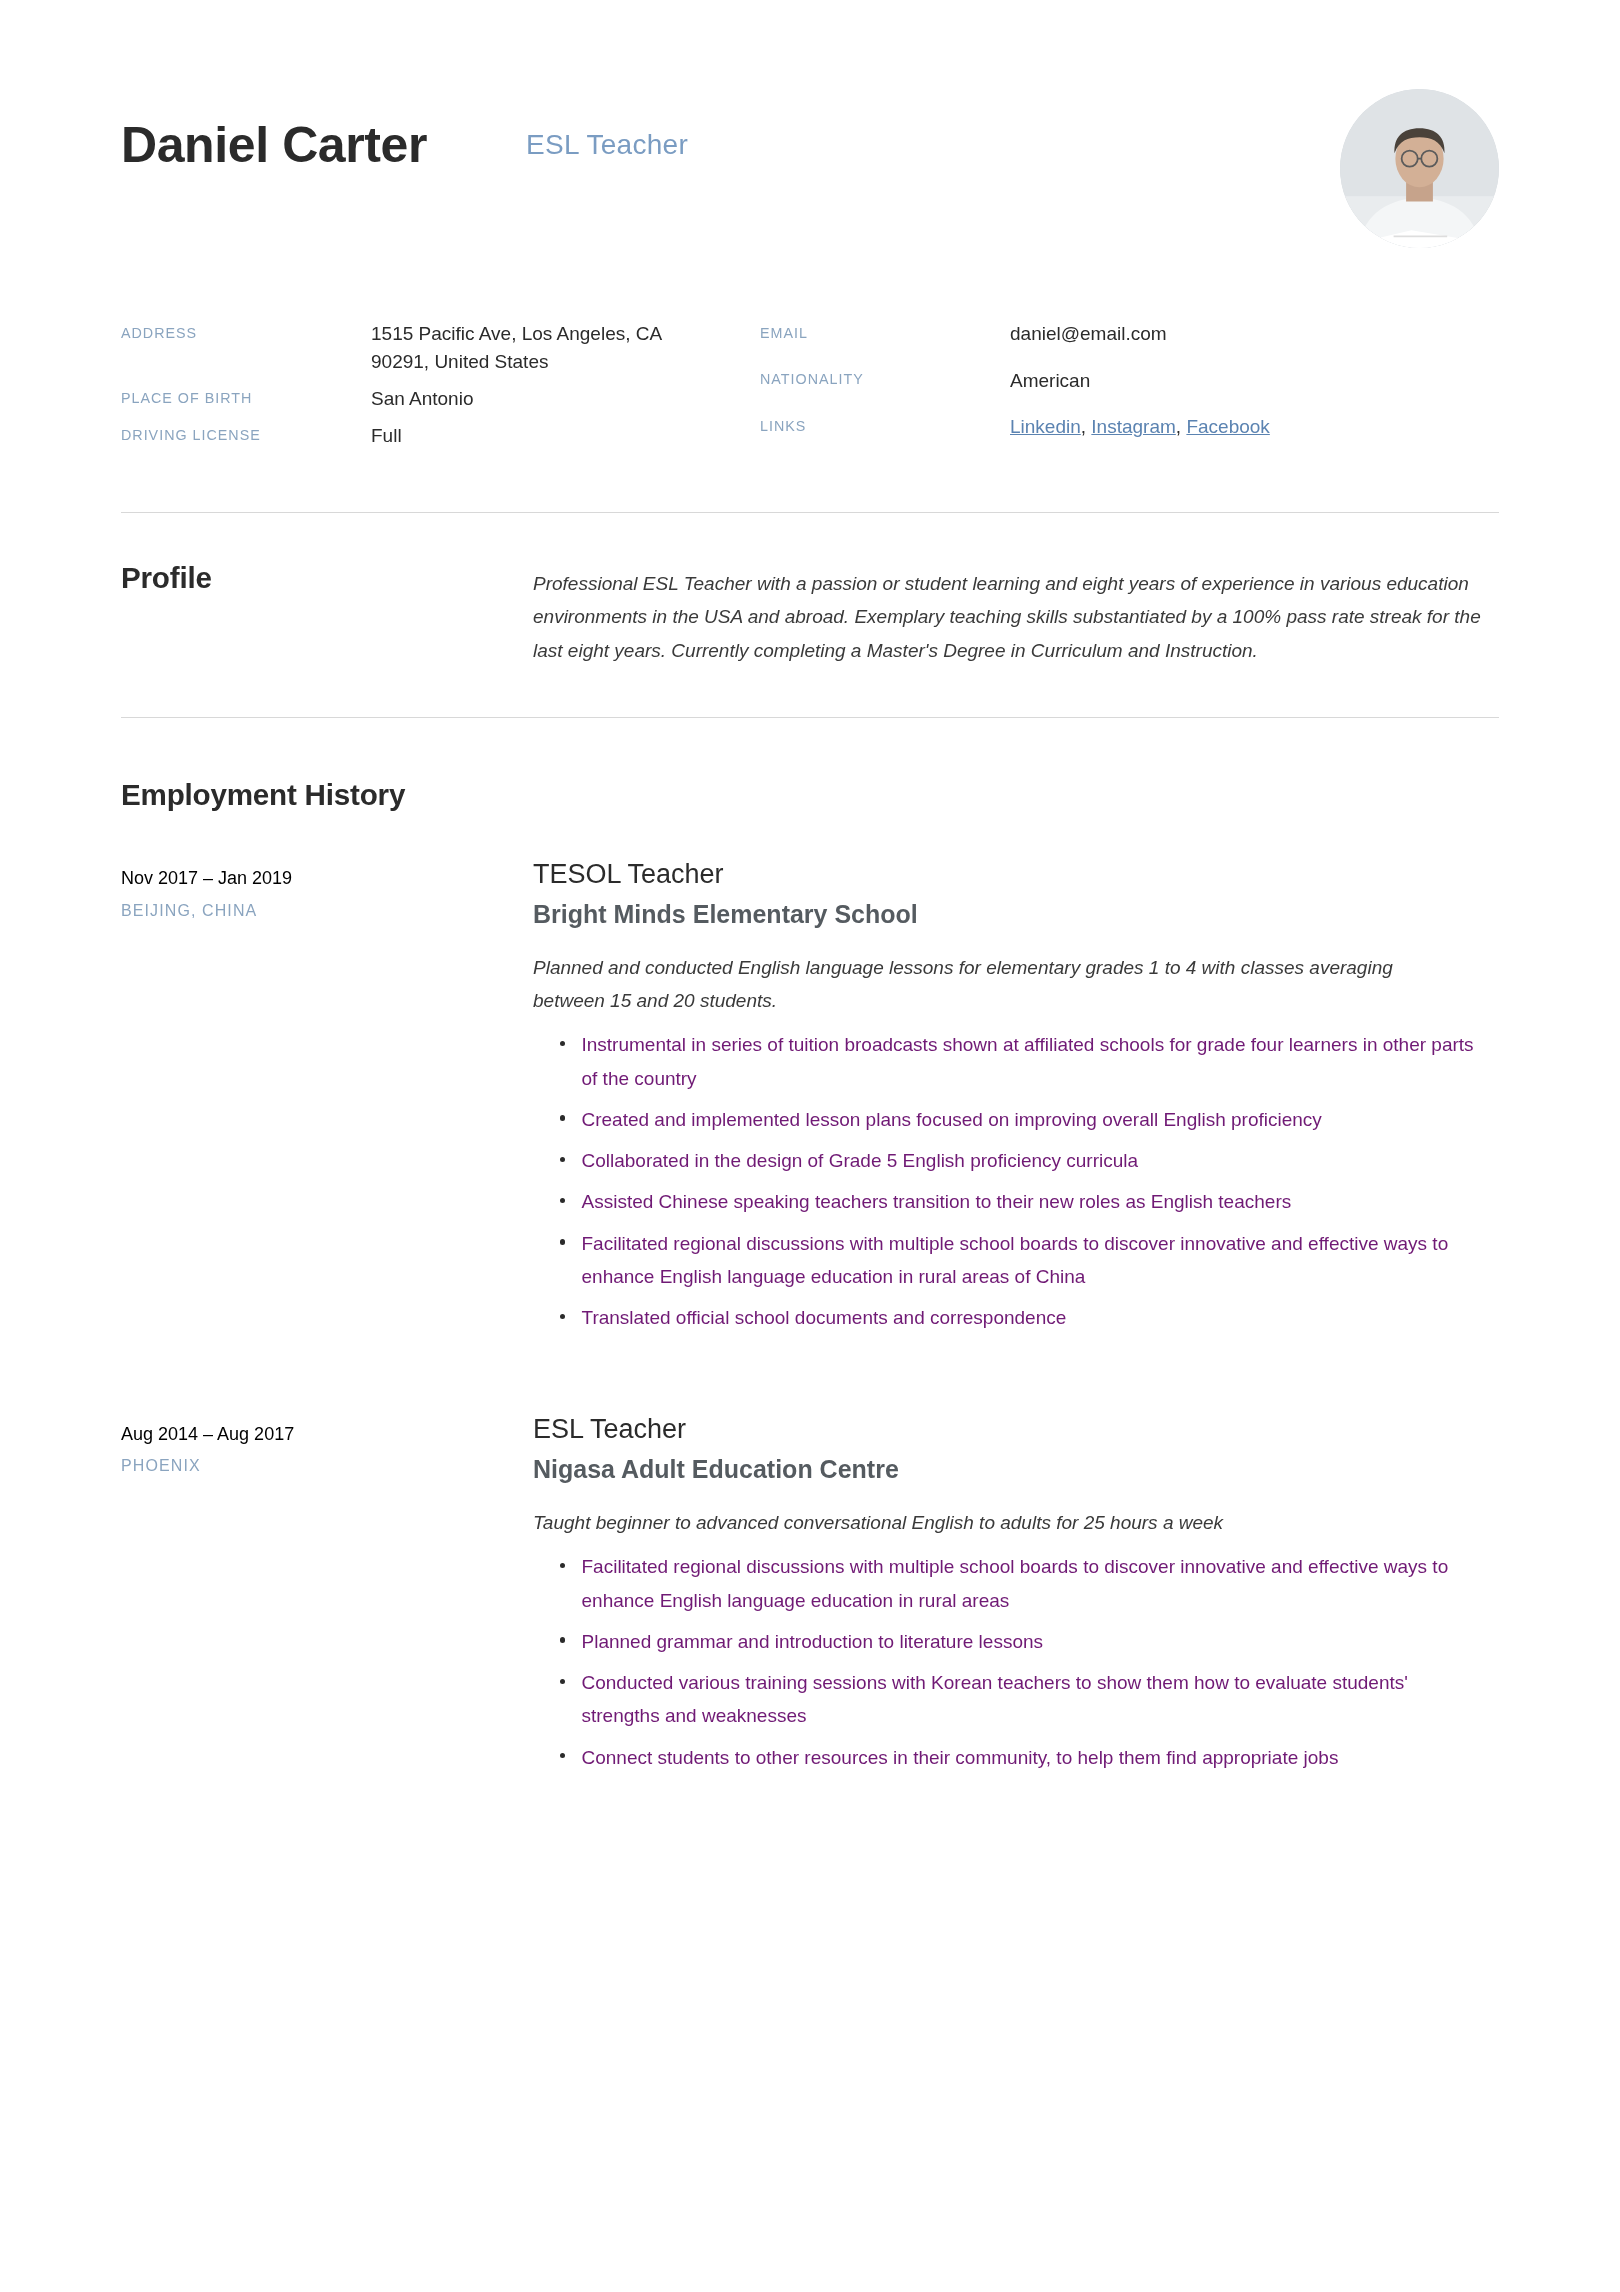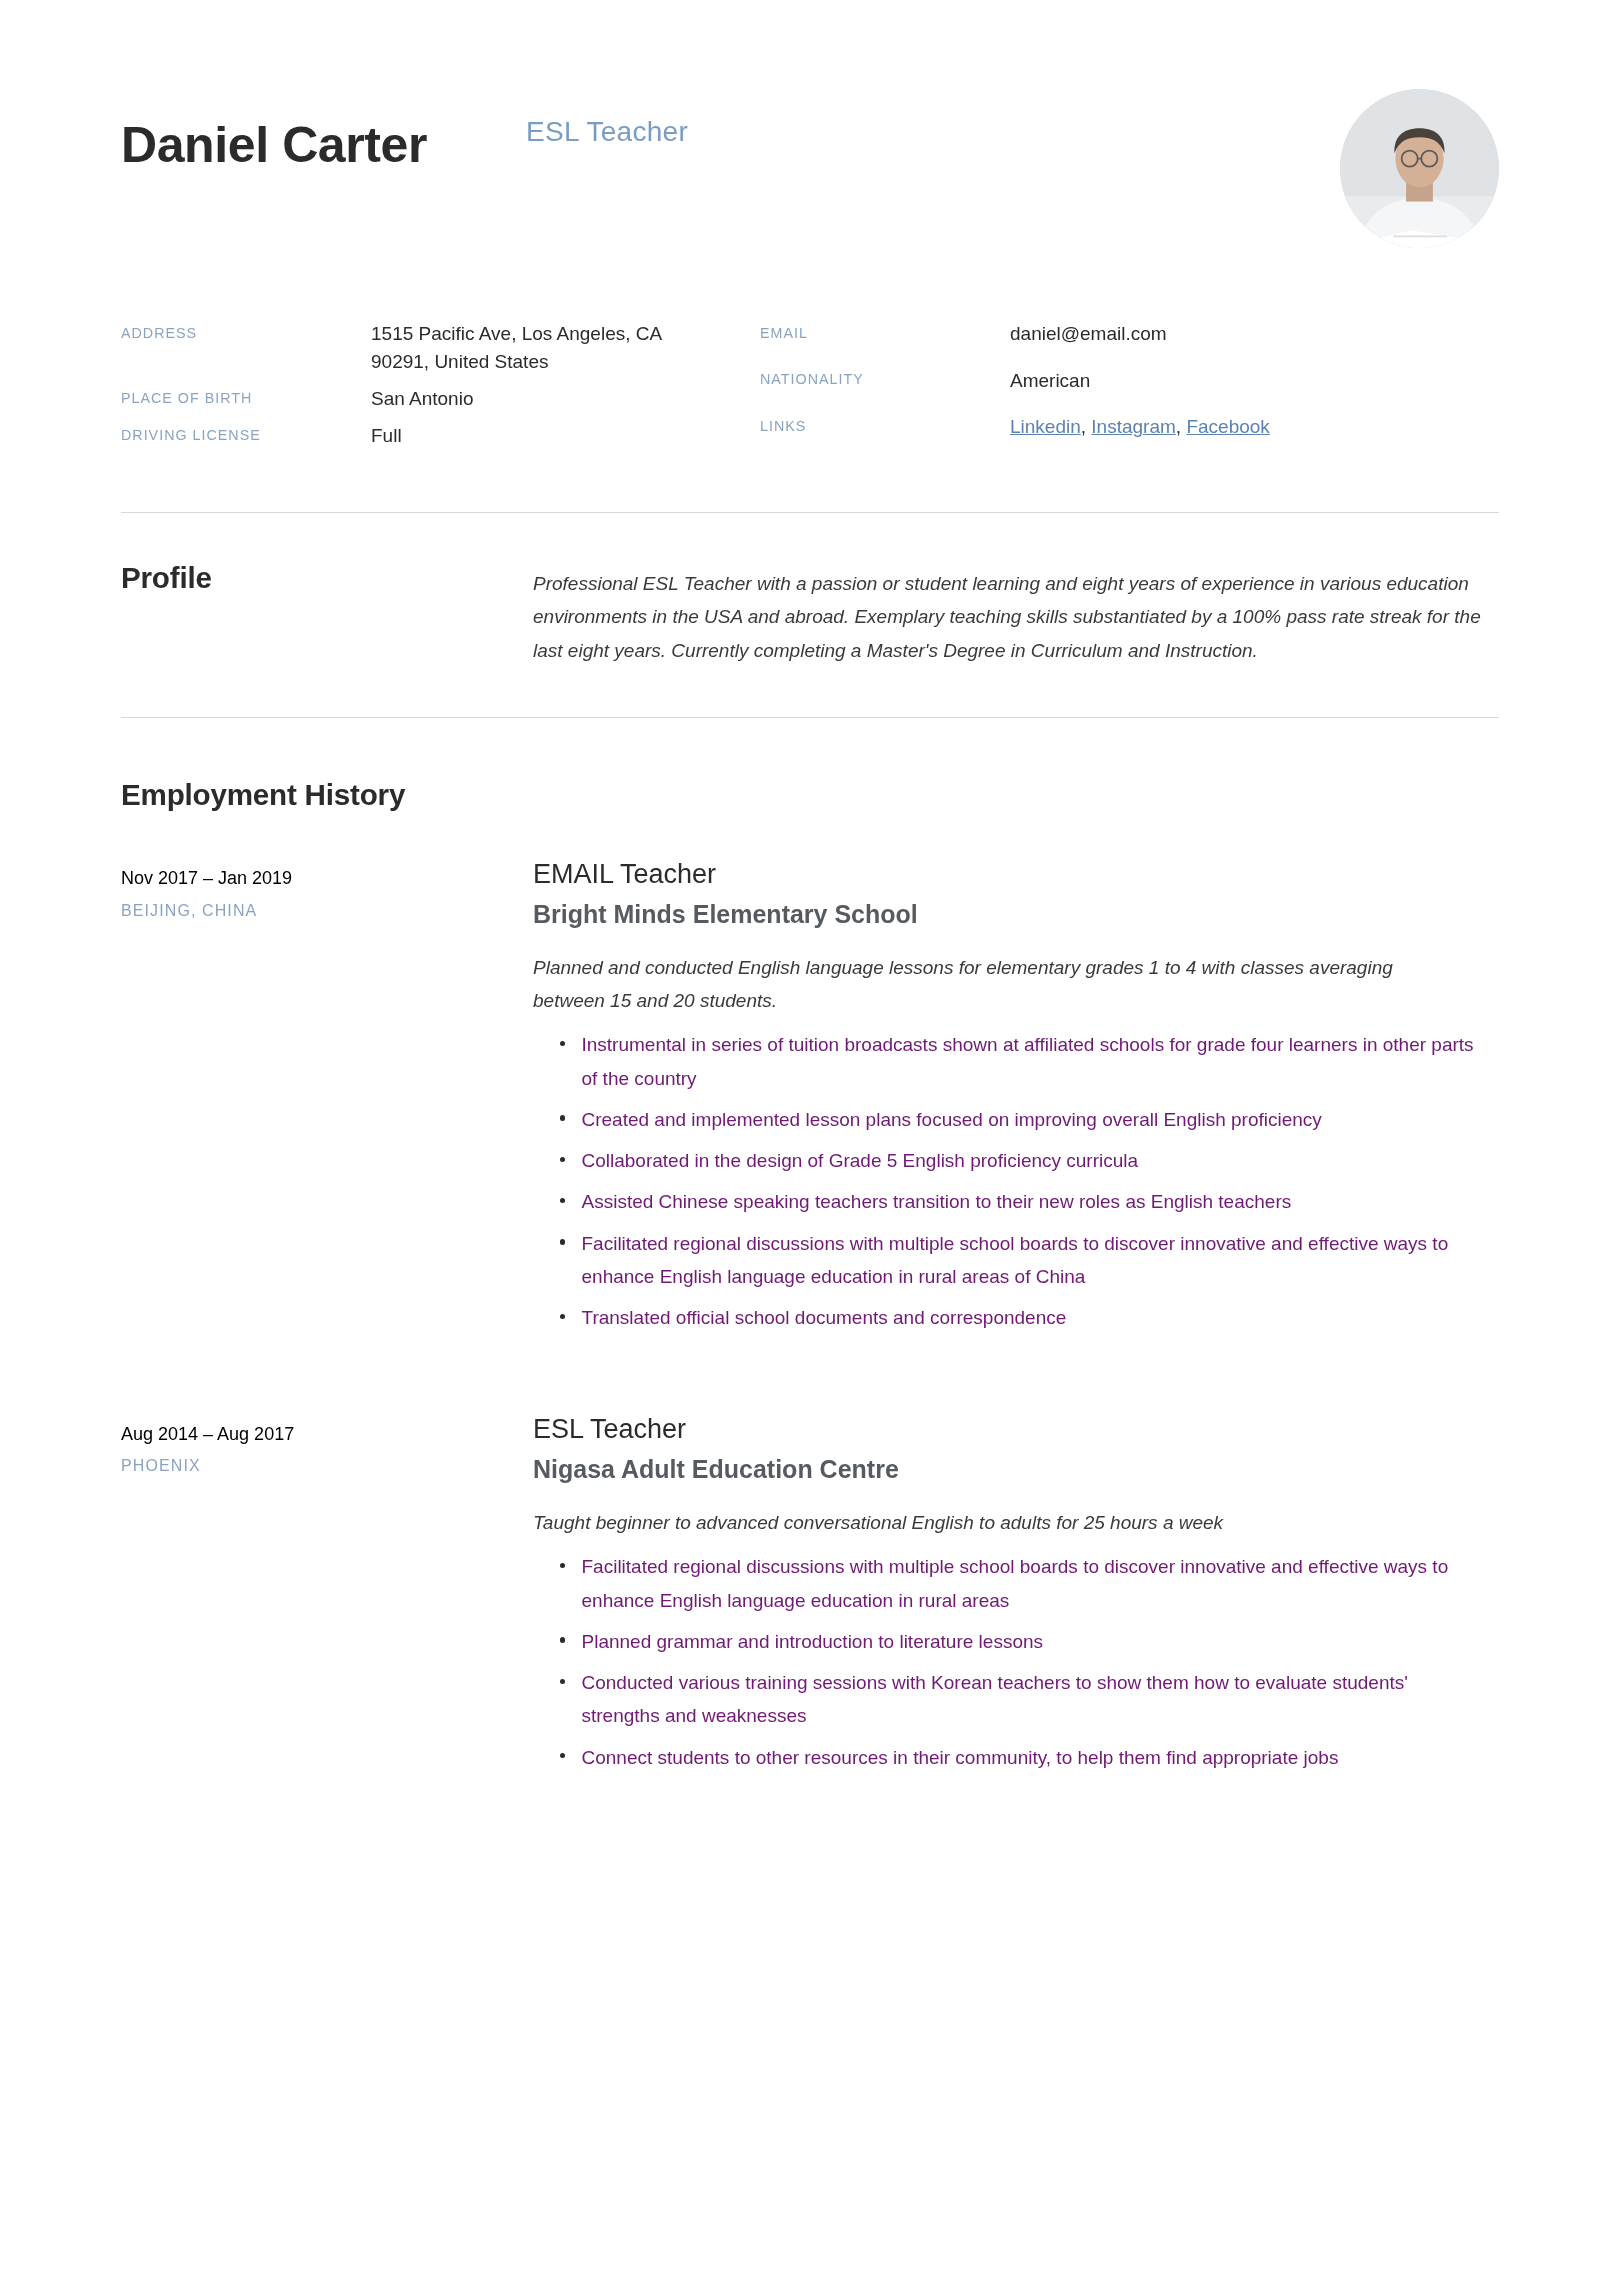--- a/index.html
+++ b/index.html
@@ -25,21 +25,21 @@
 
   
   .header {
     display: flex;
     align-items: flex-start;
     position: relative;
     min-height: 134px;
   }
   .name-block {
     display: flex;
-    align-items: flex-start;
+    align-items: center;
     flex: 1;
   }
   .full-name {
     font-size: 50px;
     font-weight: bold;
     letter-spacing: -0.4px;
     color: #2b2b2b;
     margin: 0;
     white-space: nowrap;
   }
@@ -295,21 +295,21 @@
     <div class="section-title">Employment History</div>
     <div class="section-body"></div>
   </div>
 
   <div class="job">
     <div class="job-meta">
       <div class="job-dates">Nov 2017 – Jan 2019</div>
       <div class="job-location">BEIJING, CHINA</div>
     </div>
     <div class="job-main">
-      <div class="job-role">EMAIL Teacher</div>
+      <div class="job-role">TESOL Teacher</div>
       <div class="job-company">Bright Minds Elementary School</div>
       <div class="job-summary">Planned and conducted English language lessons for elementary grades 1 to 4 with classes averaging between 15 and 20 students.</div>
       <ul class="bullets">
         <li>Instrumental in series of tuition broadcasts shown at affiliated schools for grade four learners in other parts of the country</li>
         <li>Created and implemented lesson plans focused on improving overall English proficiency</li>
         <li>Collaborated in the design of Grade 5 English proficiency curricula</li>
         <li>Assisted Chinese speaking teachers transition to their new roles as English teachers</li>
         <li>Facilitated regional discussions with multiple school boards to discover innovative and effective ways to enhance English language education in rural areas of China</li>
         <li>Translated official school documents and correspondence</li>
       </ul>

